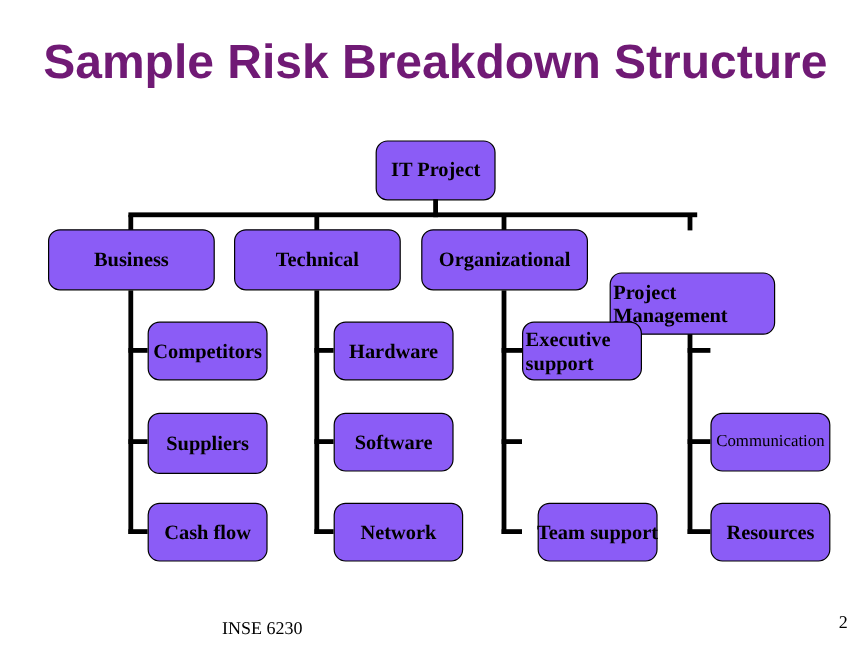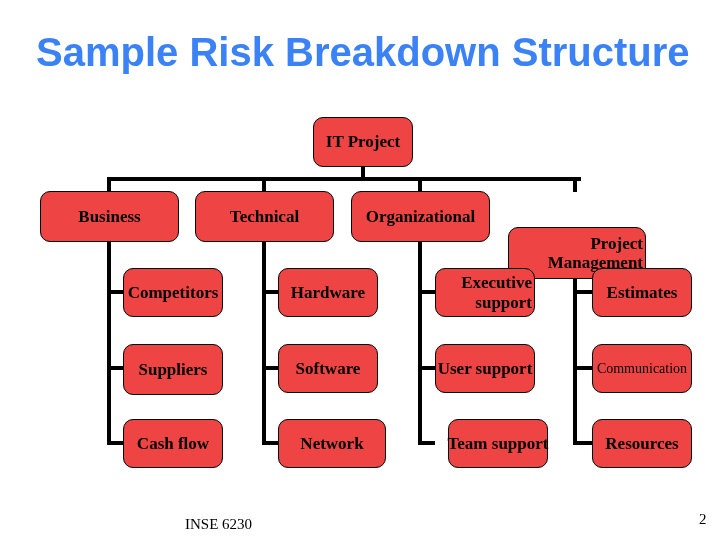--- a/index.html
+++ b/index.html
@@ -3,26 +3,26 @@
 <meta charset="utf-8">
 <style>
   html,body{margin:0;padding:0;background:#ffffff;}
   .stage{
     position:relative;width:720px;height:540px;background:#ffffff;overflow:hidden;
     font-family:"Liberation Serif", serif;color:#000;
   }
   .title{
     position:absolute;left:36px;top:30px;margin:0;
     font-family:"Liberation Sans", sans-serif;font-weight:bold;font-size:40px;
-    color:#3b82f6;white-space:nowrap;letter-spacing:0px;
+    color:#701a75;white-space:nowrap;letter-spacing:0px;
   }
   .box{
-    position:absolute;box-sizing:border-box;background:#ef4444;
+    position:absolute;box-sizing:border-box;background:#8b5cf6;
     border:1.5px solid #000;border-radius:10px;
-    display:flex;align-items:center;justify-content:center;text-align:right;
+    display:flex;align-items:center;justify-content:center;text-align:left;
     font-weight:bold;font-size:17px;line-height:1.12;padding:0 2px;
   }
   .nowrap{white-space:nowrap;overflow:visible;}
   .autofit{font-size:14px;font-weight:normal;letter-spacing:0px;}
   .line{position:absolute;background:#000;}
   .footer{
     position:absolute;font-size:15px;font-weight:normal;
     font-family:"Liberation Serif", serif;white-space:nowrap;
   }
 </style>
@@ -71,23 +71,21 @@
 
   <div class="box nowrap" style="left:123px;top:268px;width:100px;height:49px;">Competitors</div>
   <div class="box nowrap" style="left:123px;top:344px;width:100px;height:51px;">Suppliers</div>
   <div class="box nowrap" style="left:123px;top:419px;width:100px;height:49px;">Cash flow</div>
 
   <div class="box nowrap" style="left:278px;top:268px;width:100px;height:49px;">Hardware</div>
   <div class="box nowrap" style="left:278px;top:344px;width:100px;height:49px;">Software</div>
   <div class="box nowrap" style="left:278px;top:419px;width:108px;height:49px;">Network</div>
 
   <div class="box" style="left:435px;top:268px;width:100px;height:49px;">Executive support</div>
-  <div class="box nowrap" style="left:435px;top:344px;width:100px;height:49px;">User support</div>
   <div class="box nowrap" style="left:448px;top:419px;width:100px;height:49px;">Team support</div>
 
-  <div class="box nowrap" style="left:592px;top:268px;width:100px;height:49px;">Estimates</div>
   <div class="box nowrap autofit" style="left:592px;top:344px;width:100px;height:49px;">Communication</div>
   <div class="box nowrap" style="left:592px;top:419px;width:100px;height:49px;">Resources</div>
 
   <div class="footer" style="left:185px;top:516px;">INSE 6230</div>
   <div class="footer" style="left:699px;top:511px;">2</div>
 
 </div>
 
 </body></html>

